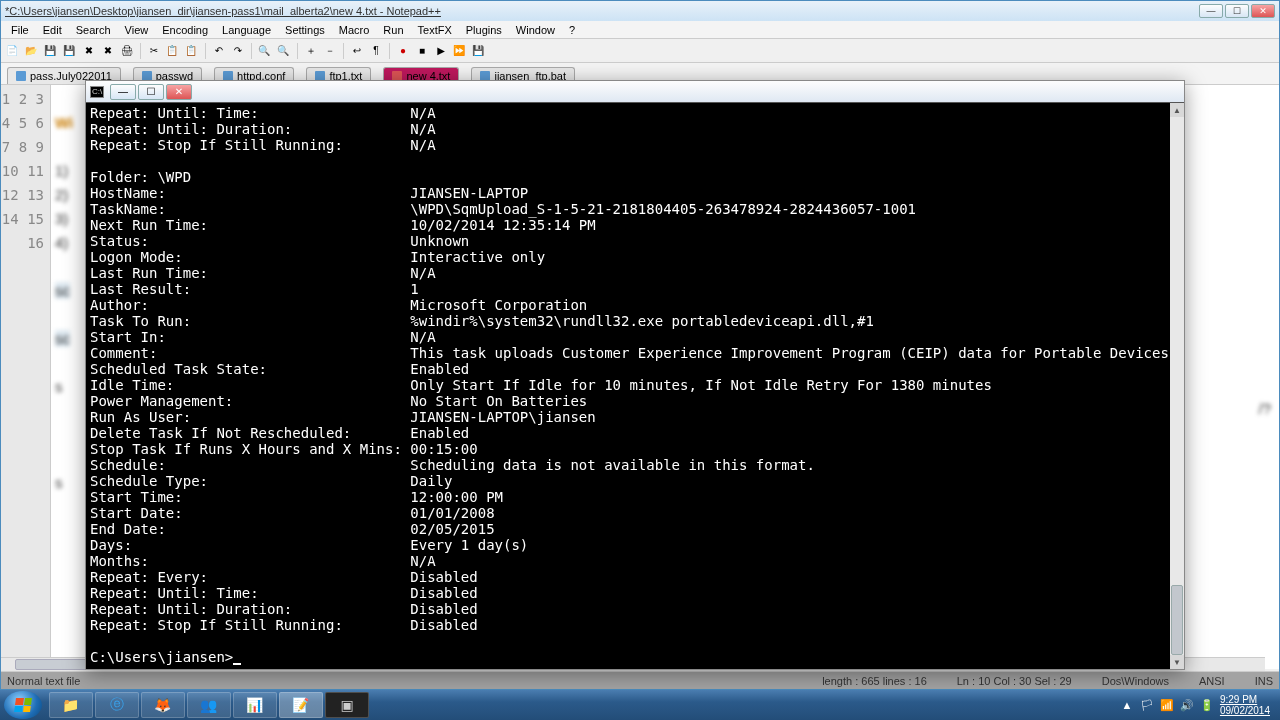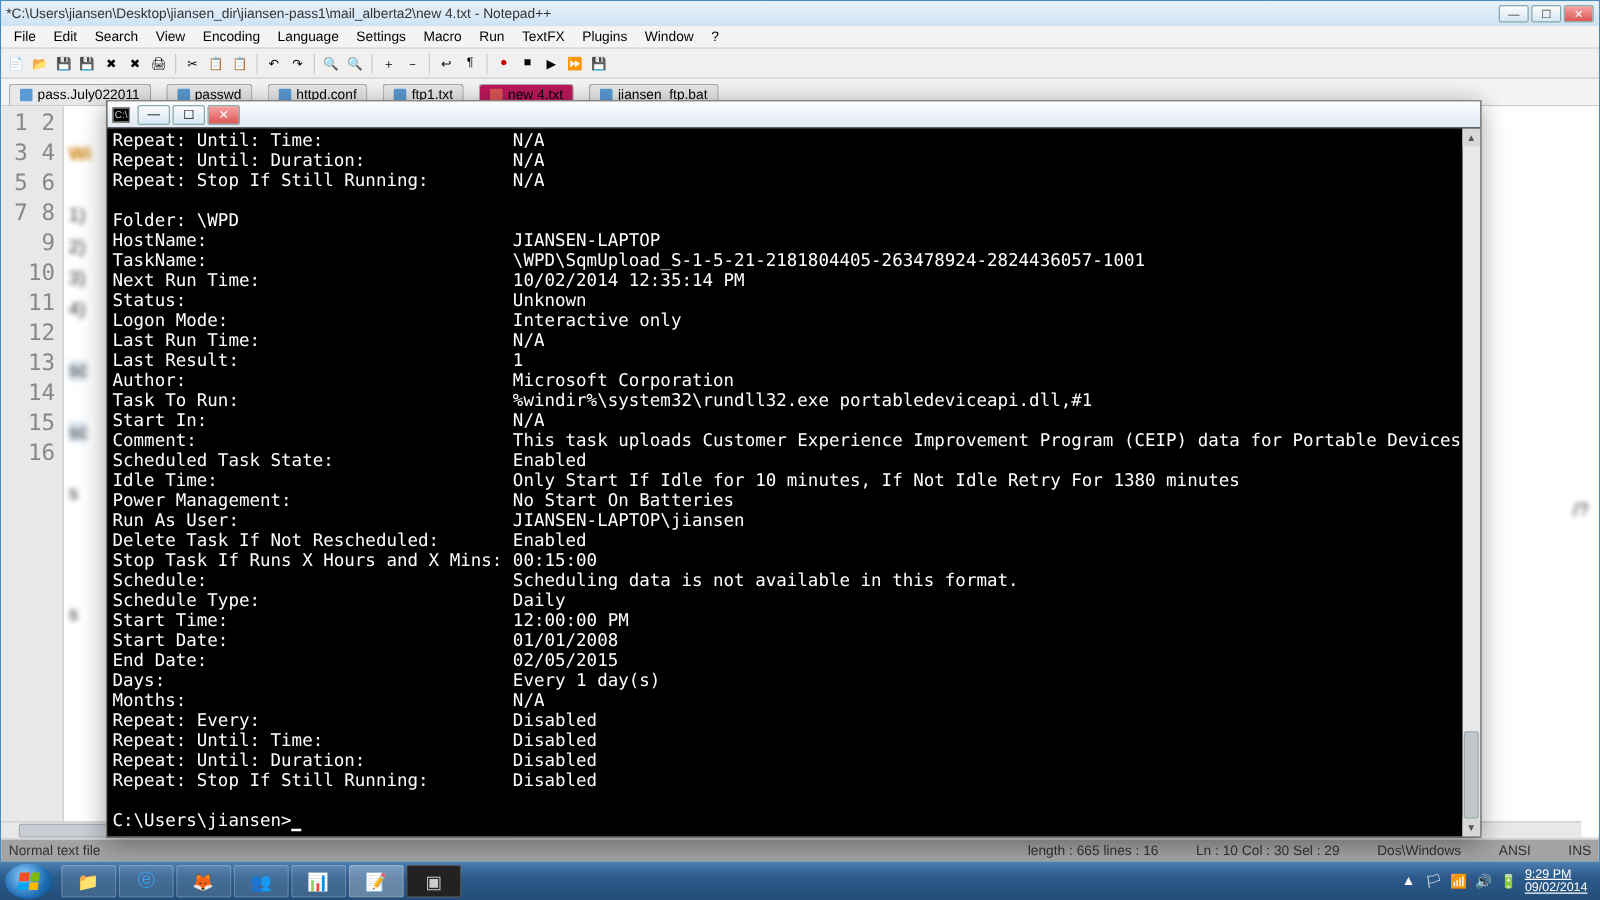--- a/index.html
+++ b/index.html
@@ -1,41 +1,41 @@
 <!DOCTYPE html>
 <html><head>
 <meta charset="utf-8">
 <style>
 * { margin: 0; padding: 0; box-sizing: border-box; font-family: "Segoe UI", Tahoma, sans-serif; }
 body { width: 1280px; height: 720px; overflow: hidden; background: #000; position: relative; }
 
 
 .npp-window { position: absolute; top: 0; left: 0; width: 1280px; height: 690px; background: #f0f0f0; border: 1px solid #4b8bbd; }
 .npp-titlebar { height: 20px; background: linear-gradient(#e8f1f9, #cde3f5); display: flex; align-items: center; padding: 0 4px; font-size: 11px; color: #333; }
-.npp-titlebar .title-text { flex: 1; }
+.npp-titlebar .title-text { flex: 1; text-decoration: underline; }
 .npp-titlebar .win-btns { display: flex; gap: 2px; }
 .npp-titlebar .win-btn { width: 24px; height: 14px; background: linear-gradient(#fdfdfd,#d7e6f5); border: 1px solid #8aa; border-radius: 2px; font-size: 9px; display: flex; align-items: center; justify-content: center; cursor: pointer; }
 .npp-titlebar .win-btn.close { background: linear-gradient(#f7a4a4,#d55); color: #fff; }
 
 .npp-menubar { height: 18px; background: #f4f4f4; border-bottom: 1px solid #ccc; display: flex; align-items: center; font-size: 11px; padding-left: 4px; gap: 2px; }
 .npp-menubar span { padding: 1px 6px; cursor: pointer; }
 
 .npp-toolbar { height: 24px; background: #f0f0f0; border-bottom: 1px solid #ccc; display: flex; align-items: center; padding: 0 4px; gap: 3px; }
 .tool-btn { width: 16px; height: 16px; border: 1px solid transparent; border-radius: 2px; display: inline-flex; align-items: center; justify-content: center; font-size: 10px; cursor: pointer; }
 .tool-sep { width: 1px; height: 16px; background: #ccc; margin: 0 2px; }
 
 .npp-tabs { height: 22px; background: #f4f4f4; border-bottom: 1px solid #ccc; display: flex; align-items: flex-end; padding-left: 6px; gap: 12px; font-size: 11px; }
 .npp-tab { padding: 2px 8px; background: #e8e8e8; border: 1px solid #aaa; border-bottom: none; border-radius: 3px 3px 0 0; display: flex; align-items: center; gap: 4px; cursor: pointer; }
 .npp-tab.active { background: #be185d; }
 .tab-icon { width: 10px; height: 10px; display: inline-block; border-radius: 1px; }
 .tab-icon.blue { background: #5b9bd5; }
 .tab-icon.red { background: #d55; }
 
 .npp-editor { position: absolute; top: 84px; left: 0; right: 0; bottom: 20px; background: #fff; display: flex; }
-.gutter { width: 50px; background: #e8e8e8; border-right: 1px solid #ccc; text-align: right; padding: 2px 6px 0 0; font-family: Consolas, monospace; font-size: 18px; color: #888; line-height: 24px; }
+.gutter { width: 50px; background: #e8e8e8; border-right: 1px solid #ccc; text-align: right; padding: 2px 6px 0 0; font-family: Consolas, monospace; font-size: 14px; color: #888; line-height: 24px; }
 .editor-body { flex: 1; padding: 2px 4px; font-family: Consolas, monospace; font-size: 15px; color: #333; line-height: 24px; white-space: pre; position: relative; }
 .editor-body .hl { background: #dde8f0; }
 .editor-body .orange { color: #c97b00; font-weight: bold; filter: blur(2px); }
 .editor-body .blur { filter: blur(2px); }
 
 .npp-status { position: absolute; bottom: 0; left: 0; right: 0; height: 18px; background: #a3a3a3; border-top: 1px solid #ccc; display: flex; align-items: center; font-size: 11px; color: #333; padding: 0 6px; }
 .npp-status .seg { margin-right: 24px; }
 .npp-status .group-right { margin-left: auto; display: flex; gap: 30px; }
 
 

